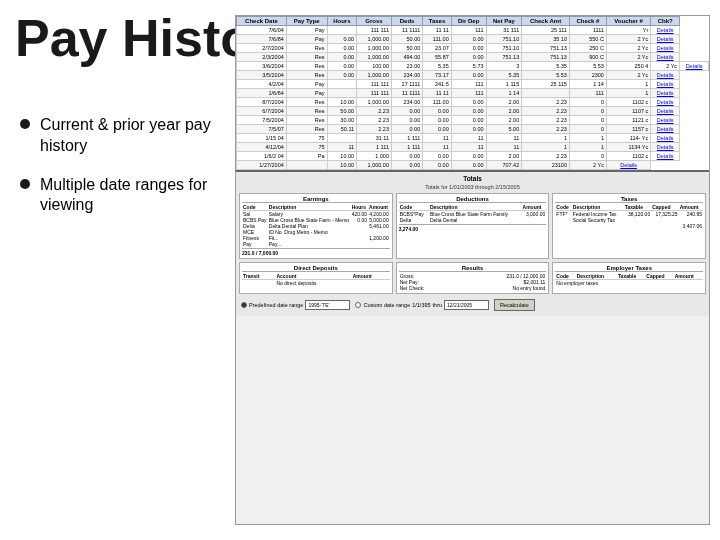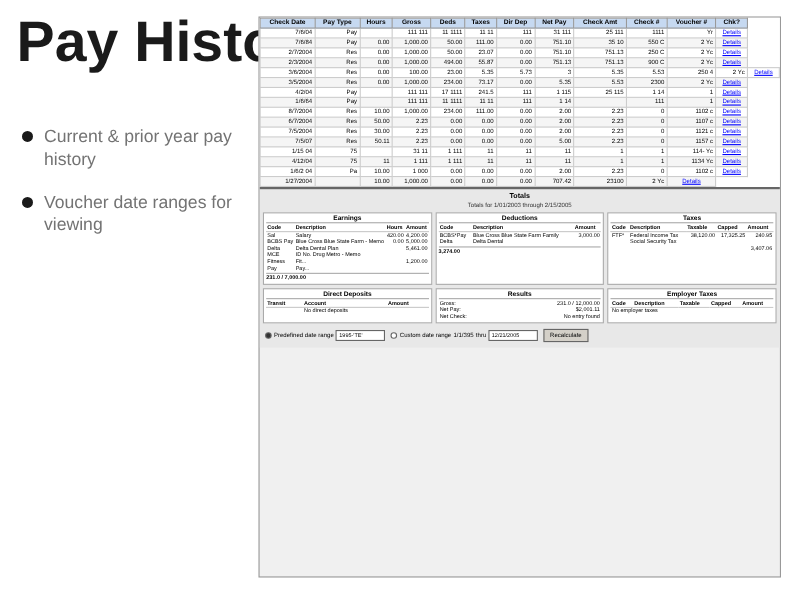--- a/index.html
+++ b/index.html
@@ -30,21 +30,21 @@
       left: 20px;
       width: 220px;
     }
 
     .bullet-item {
       display: flex;
       align-items: flex-start;
       margin-bottom: 18px;
       font-size: 16px;
       line-height: 1.3;
-      color: #737373;
+      color: #000000;
     }
 
     .bullet-dot {
       display: inline-block;
       width: 10px;
       height: 10px;
       background: #1a1a1a;
       border-radius: 50%;
       margin-top: 4px;
       margin-right: 10px;
@@ -247,21 +247,21 @@
 
 <div class="page-title">Pay History</div>
 
 <div class="bullet-points">
   <div class="bullet-item">
     <span class="bullet-dot"></span>
     <span>Current &amp; prior year pay history</span>
   </div>
   <div class="bullet-item">
     <span class="bullet-dot"></span>
-    <span>Voucher date ranges for viewing</span>
+    <span>Multiple date ranges for viewing</span>
   </div>
 </div>
 
 <div class="screenshot-container">
 
   <table class="pay-table">
     <thead>
       <tr id="table-header-row">
       <th>Check Date</th>
           <th>Pay Type</th>

